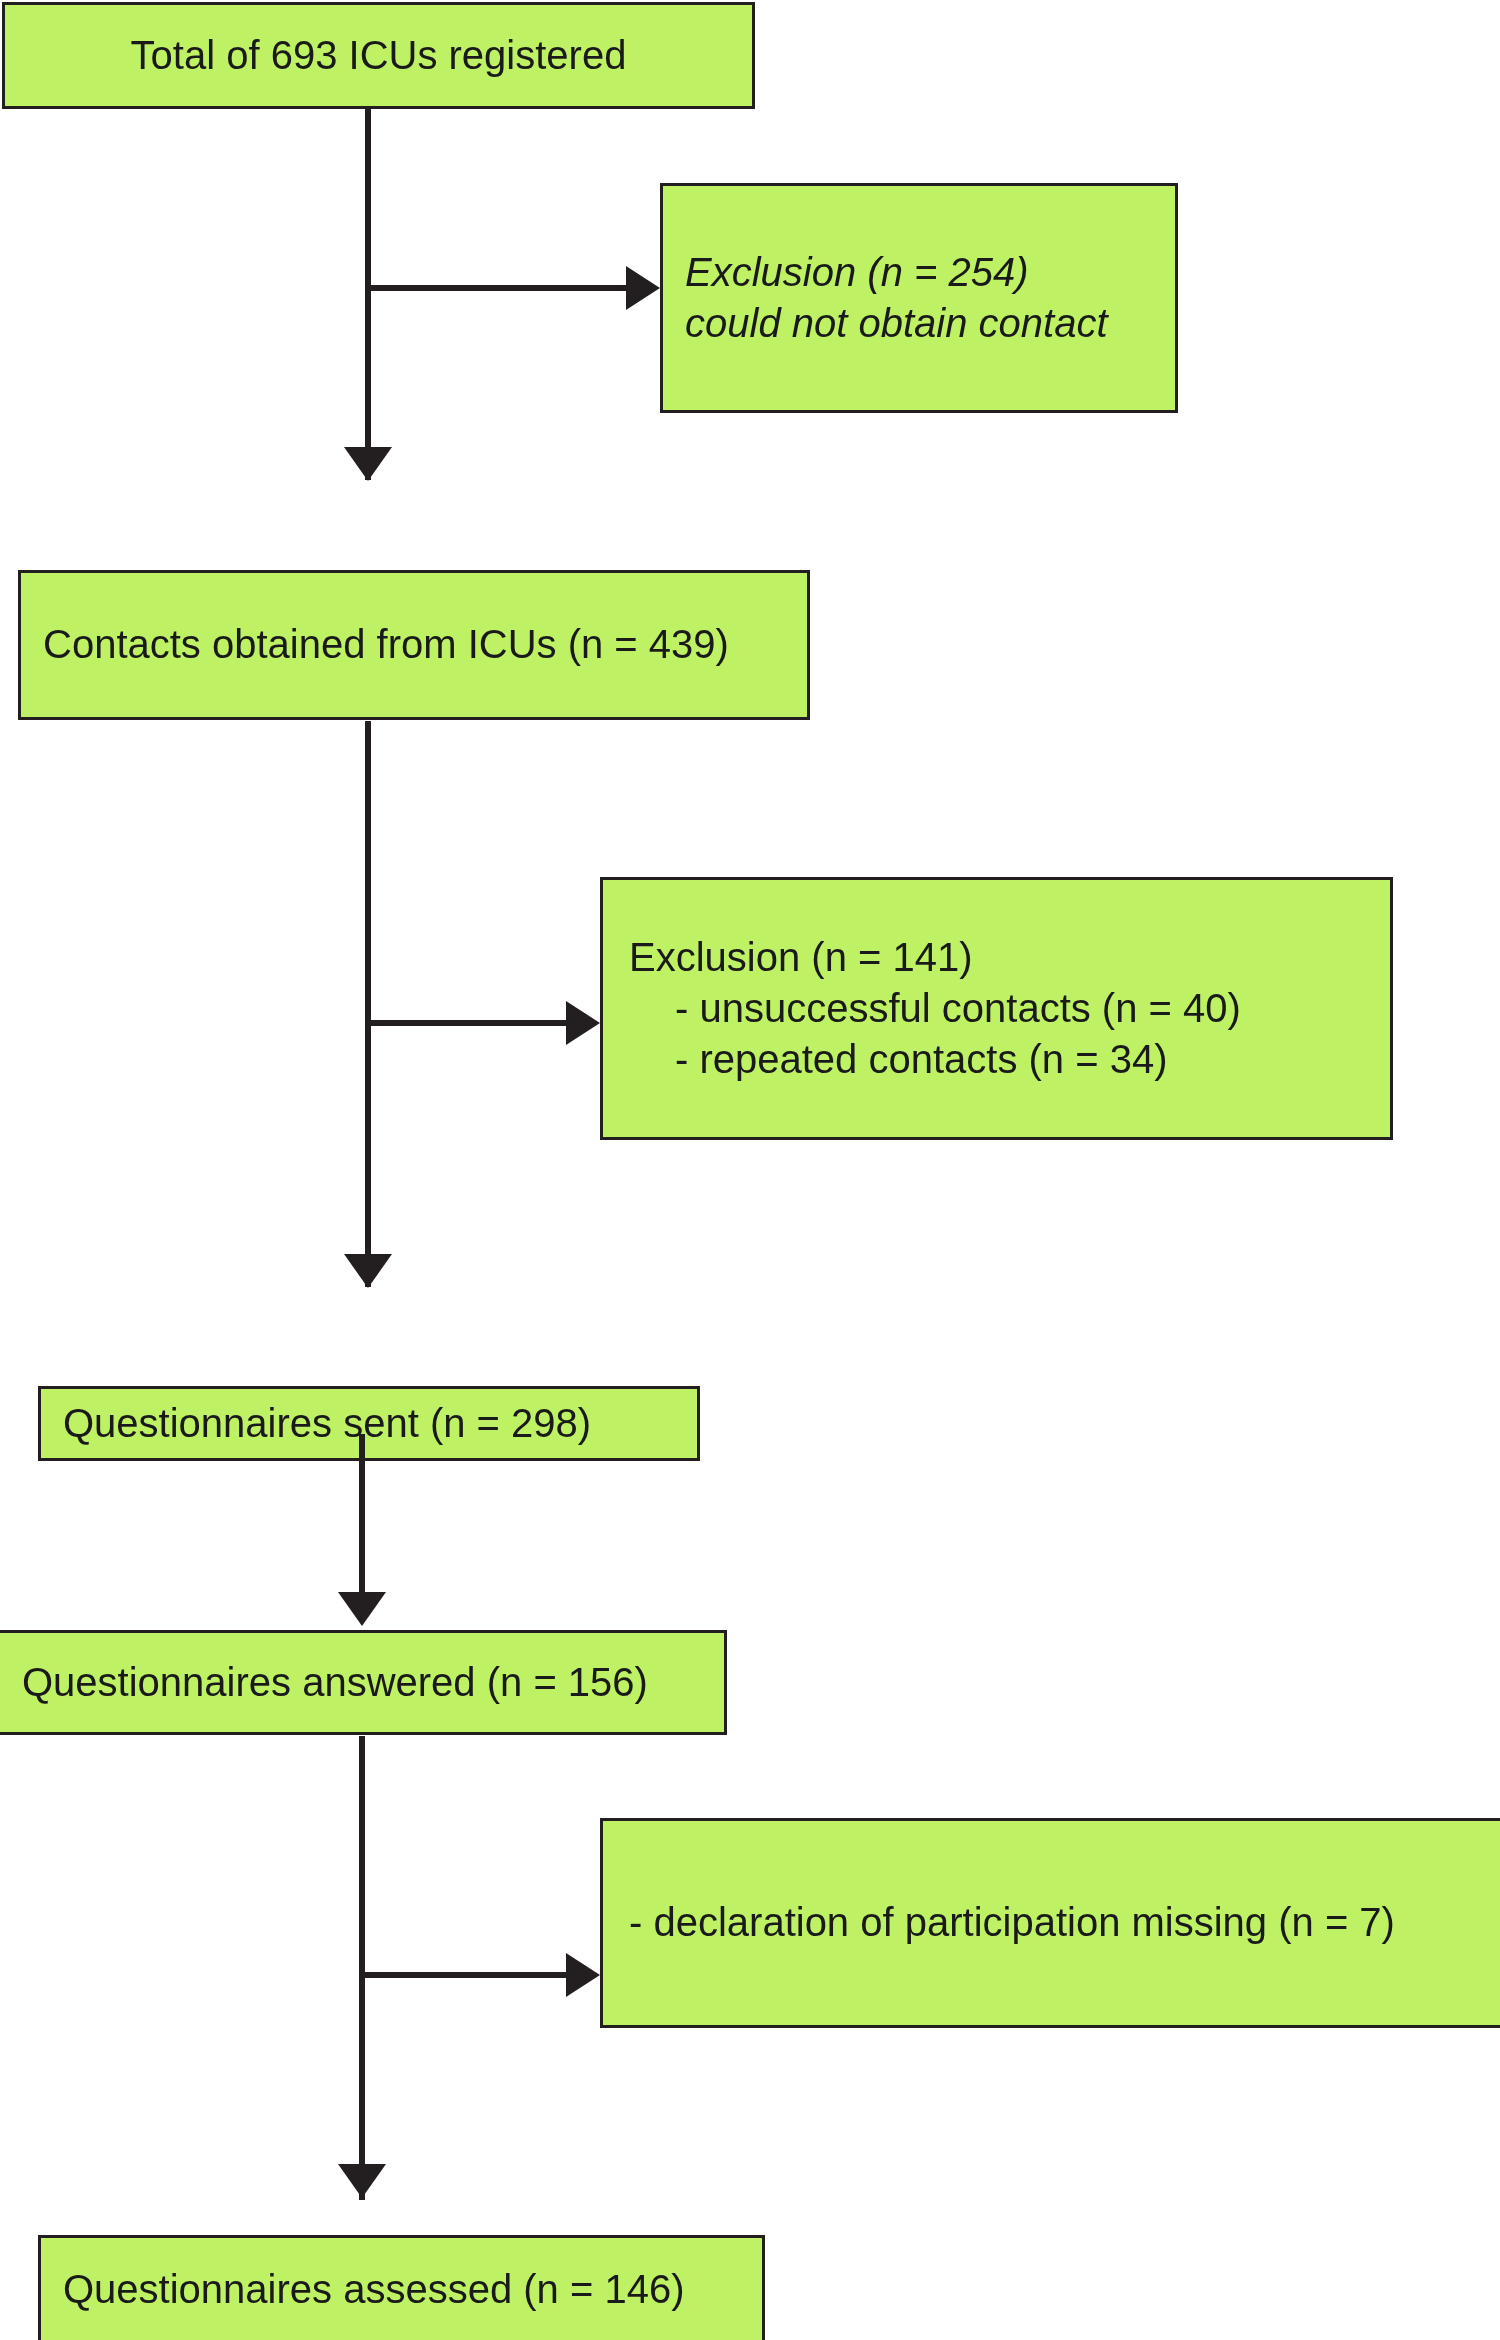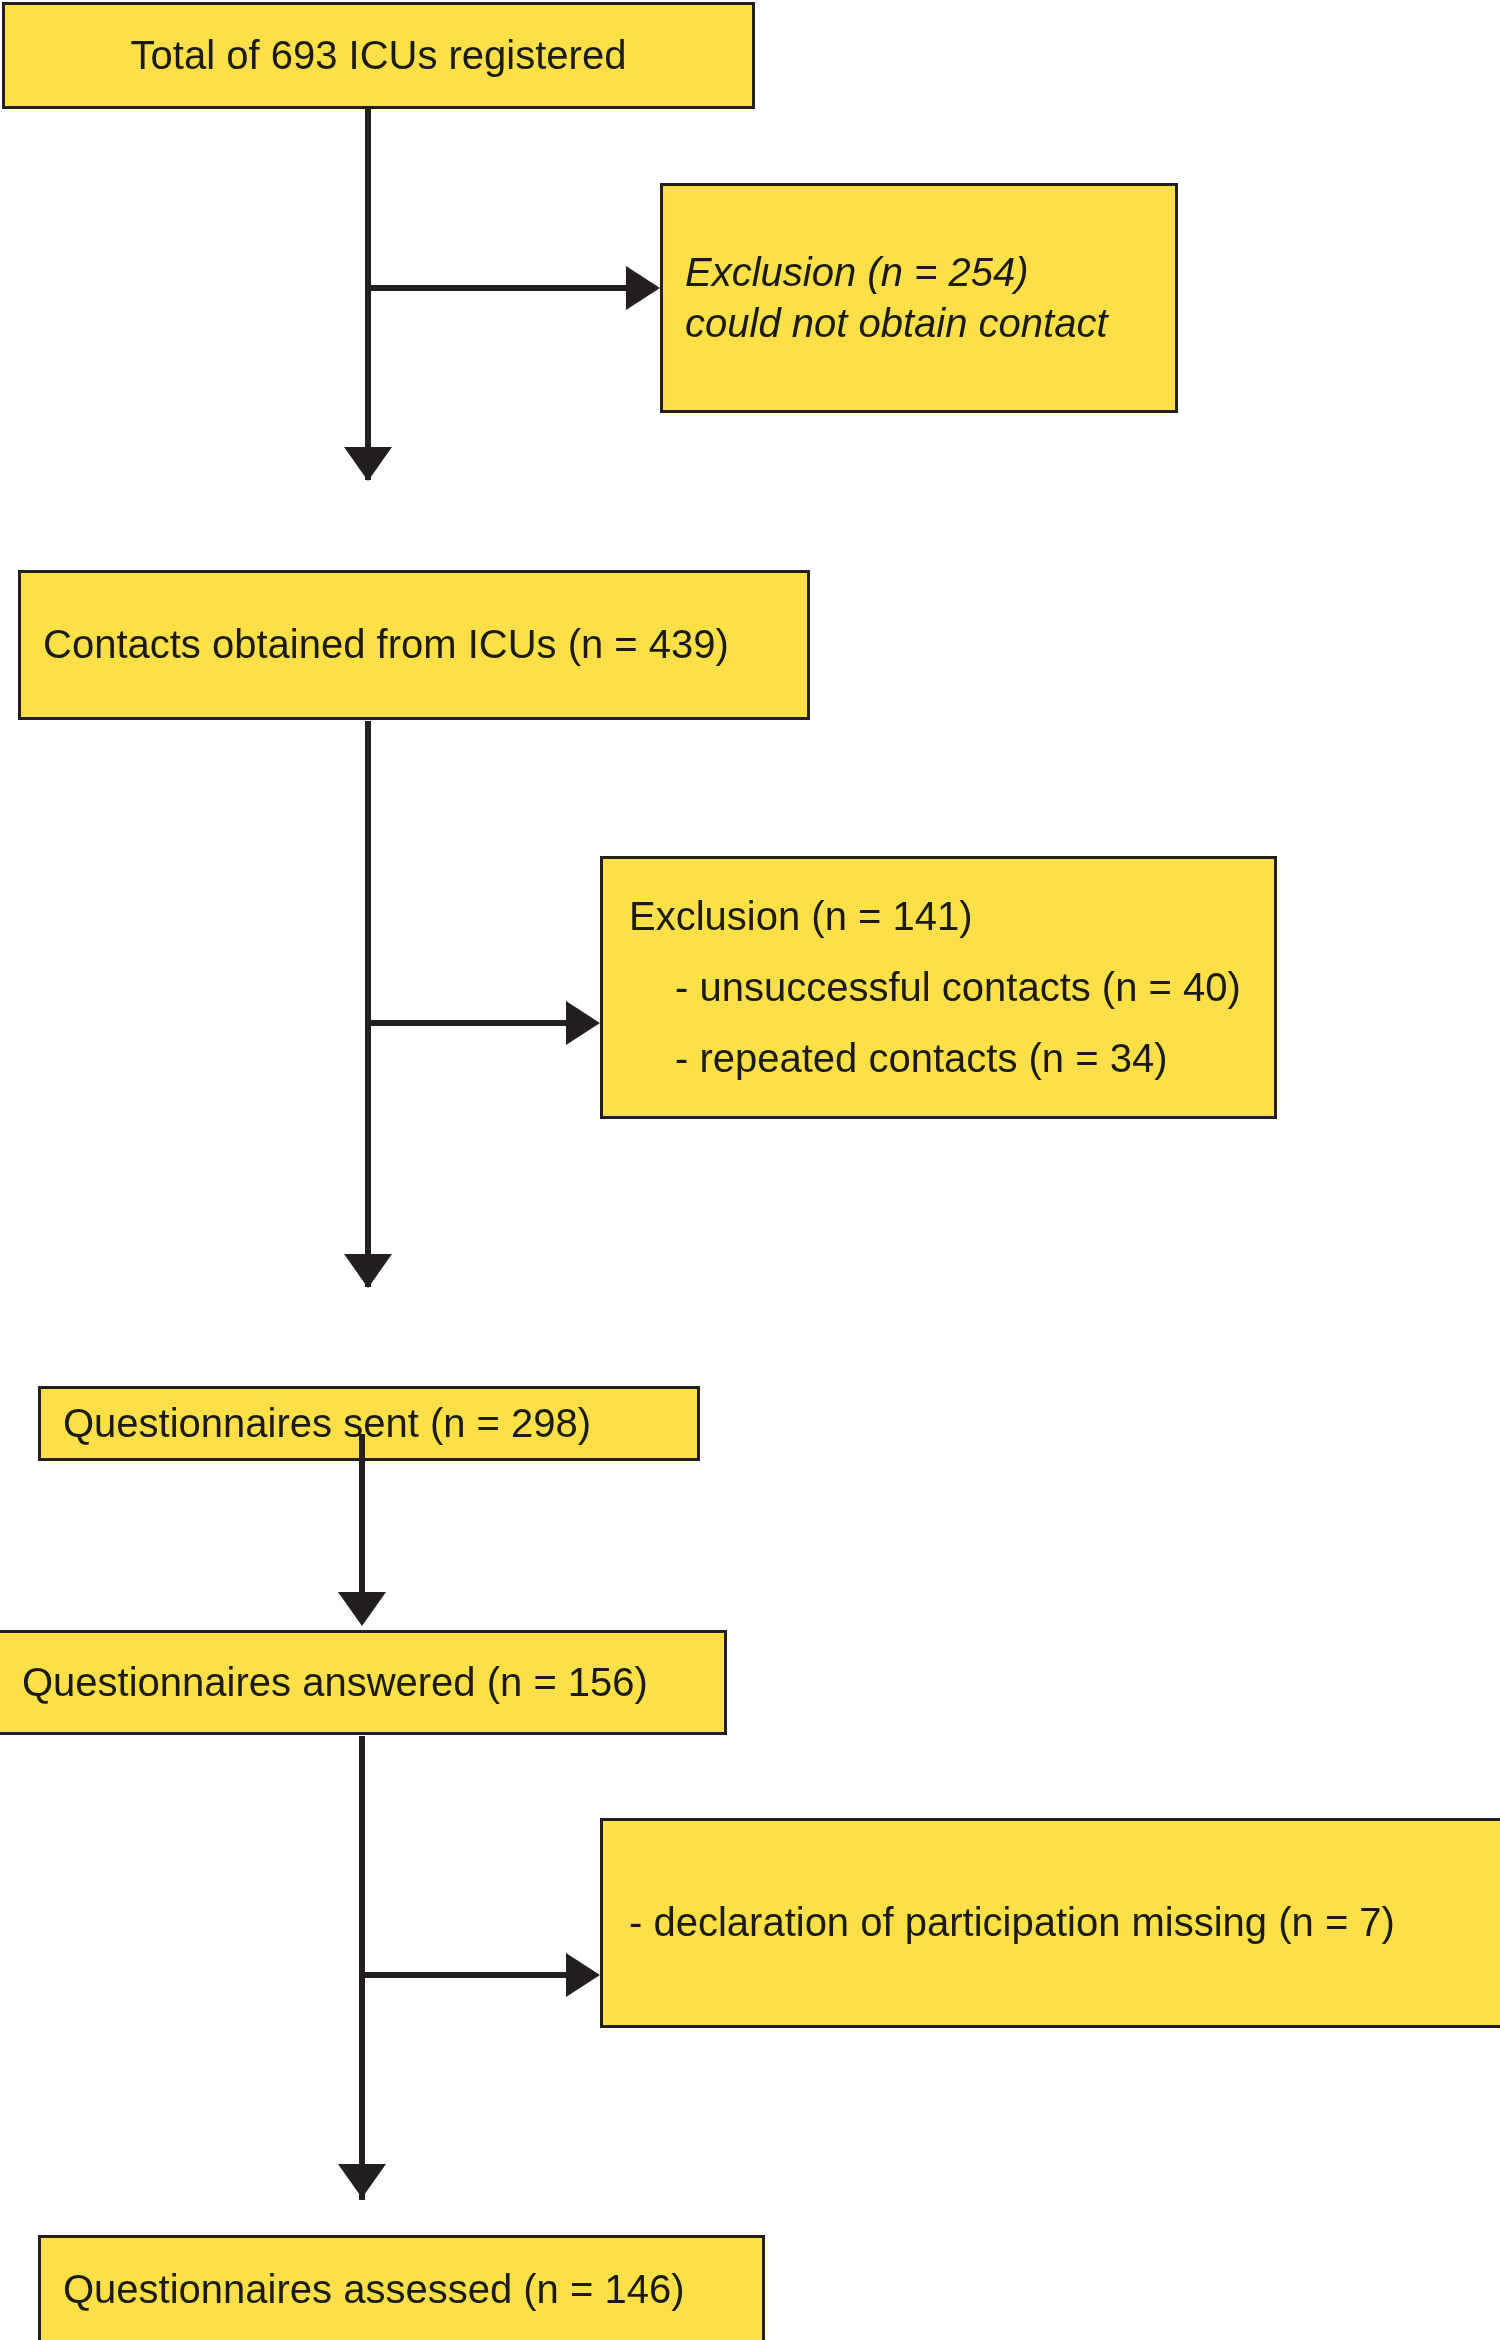--- a/index.html
+++ b/index.html
@@ -13,21 +13,21 @@
     height: 2340px;
     background: #ffffff;
     font-family: "Liberation Sans", sans-serif;
     color: #1a1a1a;
     overflow: hidden;
   }
   .node {
     position: absolute;
     box-sizing: border-box;
     border: 3px solid #231f20;
-    background: #fde047;
+    background: #bef264;
     display: flex;
     flex-direction: column;
     justify-content: center;
   }
   .node .line {
     font-size: 40px;
     line-height: 1.28;
     white-space: pre;
     color: #1a1a1a;
   }
@@ -88,21 +88,21 @@
   <div class="node leftpad" style="left:18px; top:570px; width:792px; height:150px;">
     <div class="line">Contacts obtained from ICUs (n = 439)</div>
   </div>
 
   <div class="vline" style="left:365px; top:721px; height:566px;"></div>
   <div class="arrow-down" style="left:344px; top:1254px;"></div>
 
   <div class="hline" style="left:365px; top:1020px; width:205px;"></div>
   <div class="arrow-right" style="left:566px; top:1001px;"></div>
 
-  <div class="node leftpad2" style="left:600px; top:856px; width:677px; height:263px;gap:20px;">
+  <div class="node leftpad2" style="left:600px; top:877px; width:793px; height:263px;">
     <div class="line">Exclusion (n = 141)</div>
     <div class="line indent">- unsuccessful contacts (n = 40)</div>
     <div class="line indent">- repeated contacts (n = 34)</div>
   </div>
 
   <div class="node leftpad" style="left:38px; top:1386px; width:662px; height:75px;">
     <div class="line">Questionnaires sent (n = 298)</div>
   </div>
 
   <div class="vline" style="left:359px; top:1434px; height:160px;"></div>

